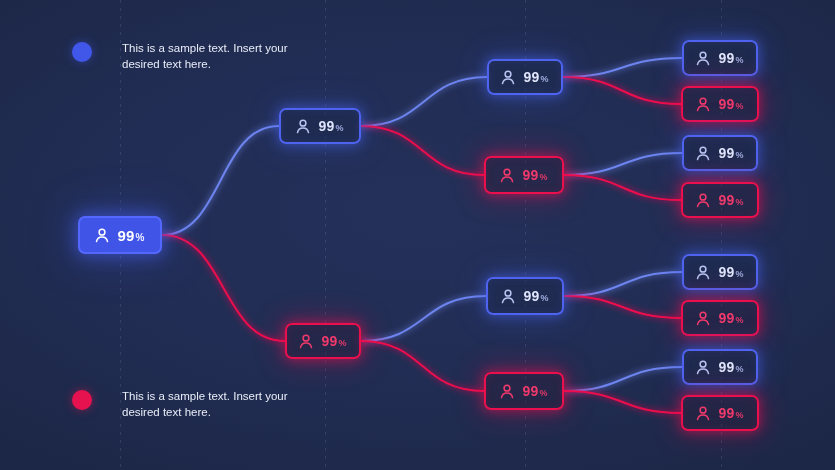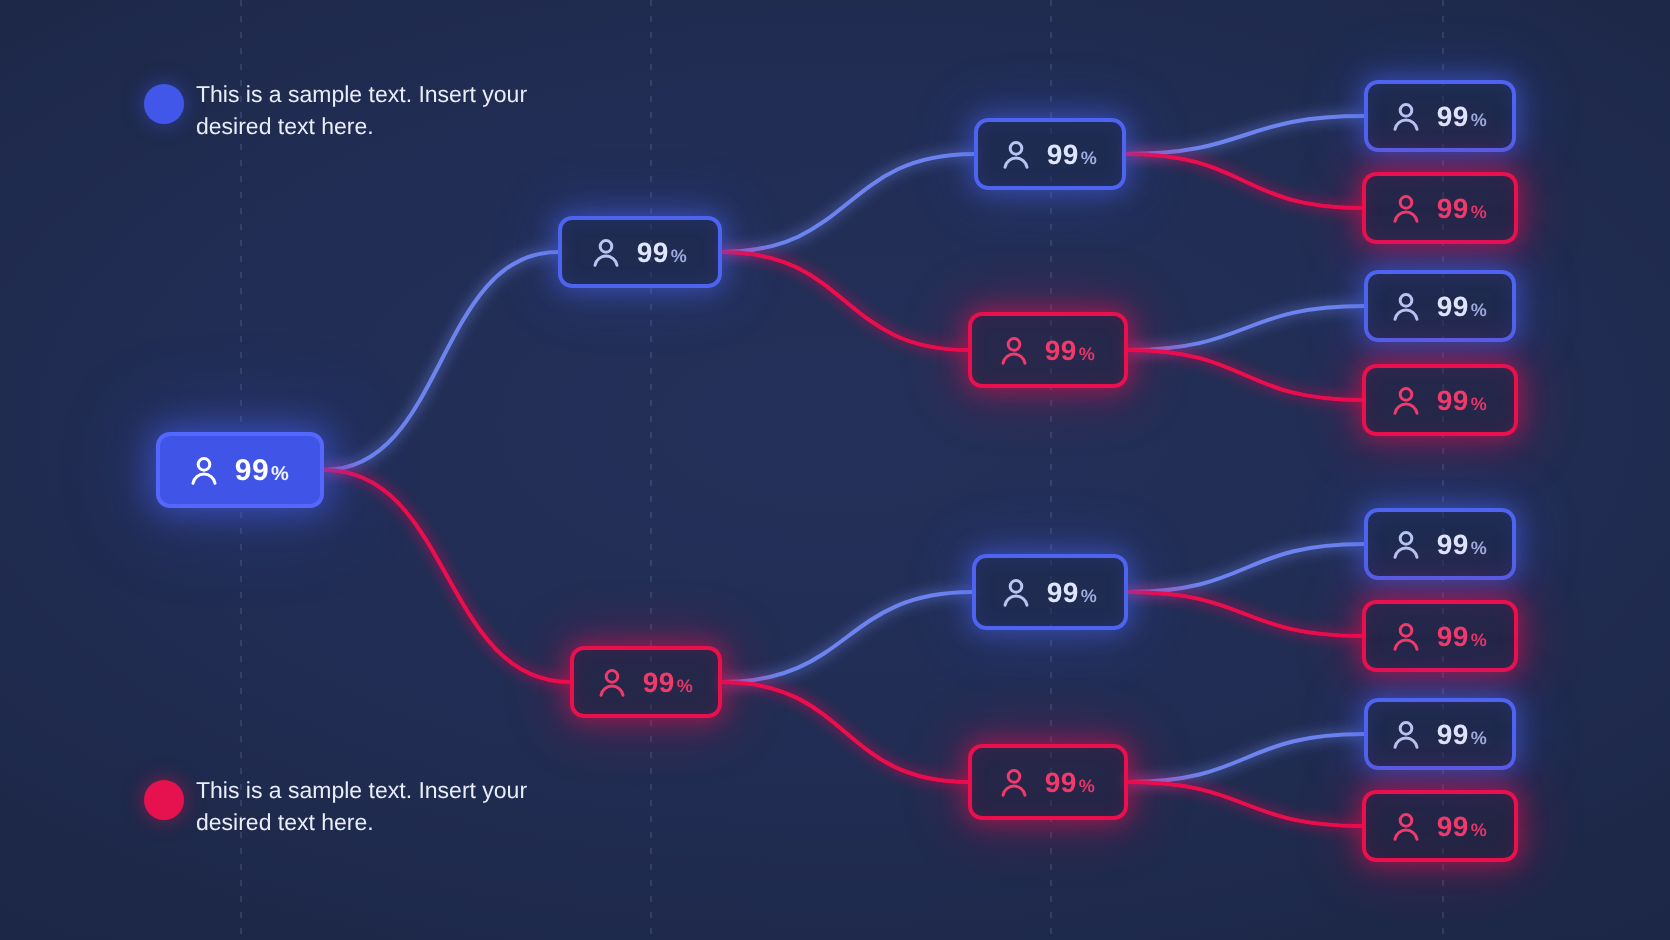--- a/index.html
+++ b/index.html
@@ -91,21 +91,21 @@
   .node.pink .val { color: #f2396c; }
   .node.pink .pct { color: #f2396c; }
   .node.blue .val { color: #dfe5fb; }
   .node.blue .pct { color: #aab6ea; }
 
   
   .legend {
     position: absolute;
     display: flex;
     align-items: flex-start;
-    gap: 6px;
+    gap: 30px;
   }
   .legend .dot {
     flex: 0 0 auto;
     width: 20px;
     height: 20px;
     border-radius: 50%;
     margin-top: 2px;
   }
   .legend .dot.blue { background: #4157ea; box-shadow: 0 0 10px rgba(65,87,234,.5); }
   .legend .dot.pink { background: #e5124f; box-shadow: 0 0 10px rgba(229,18,79,.5); }

